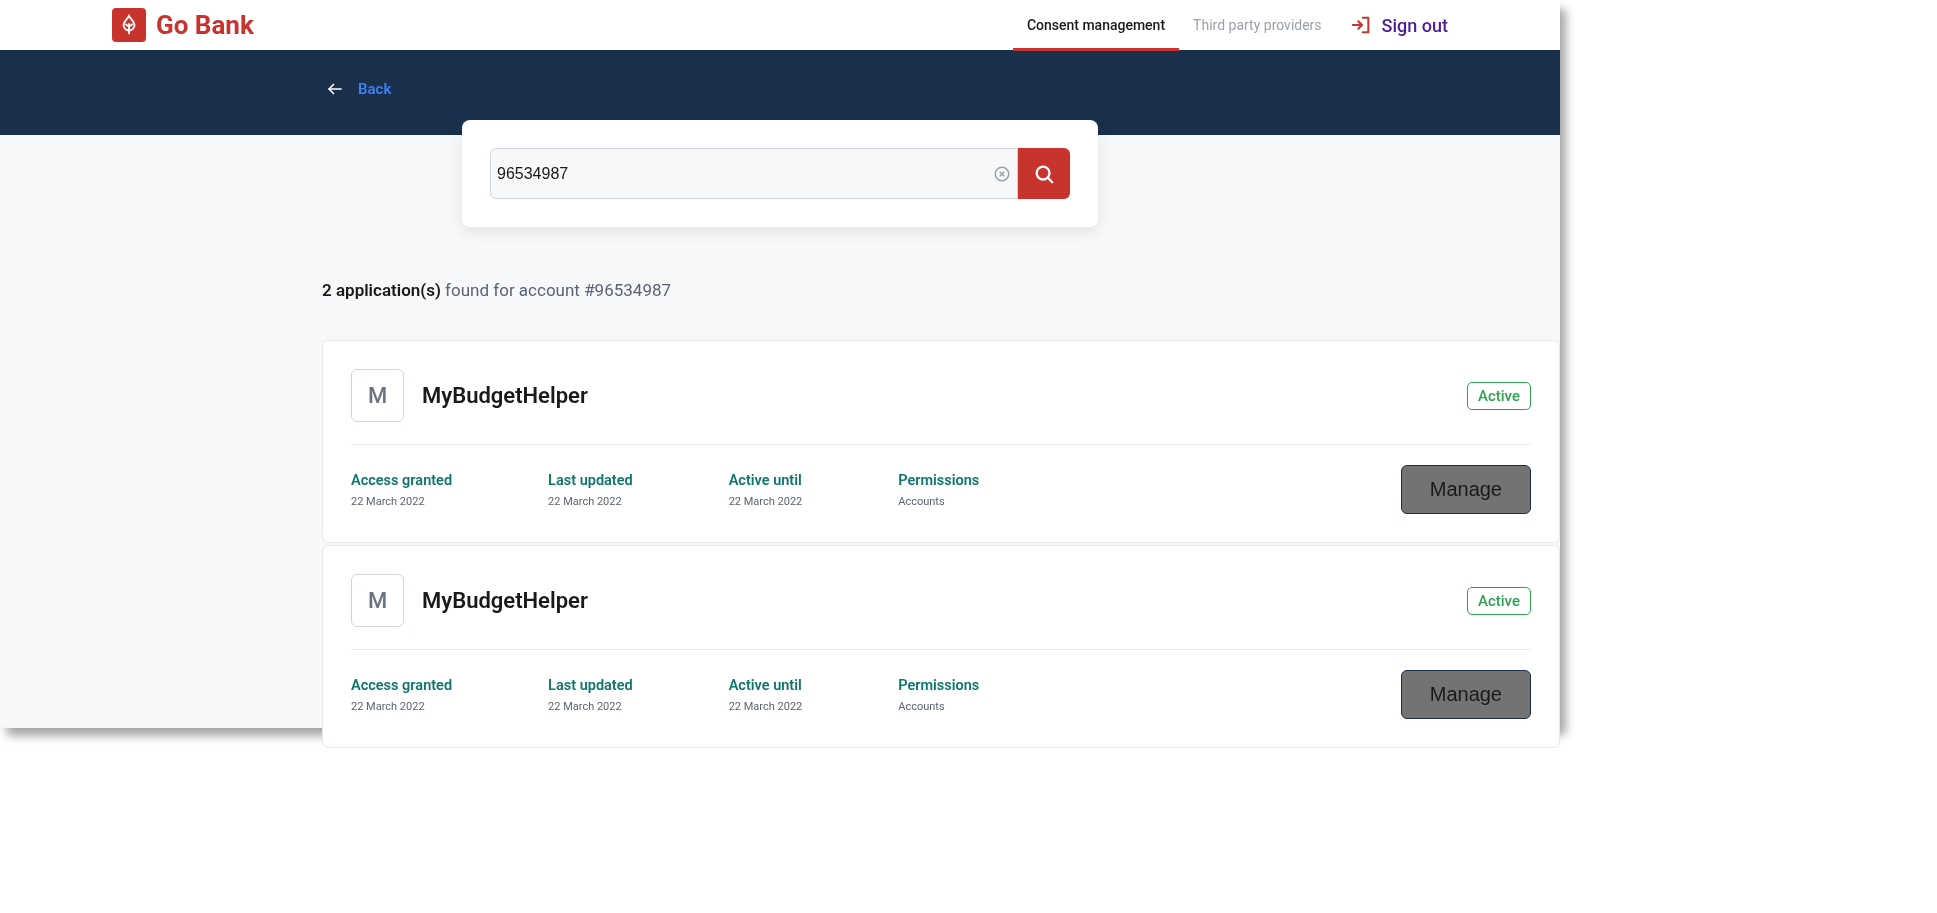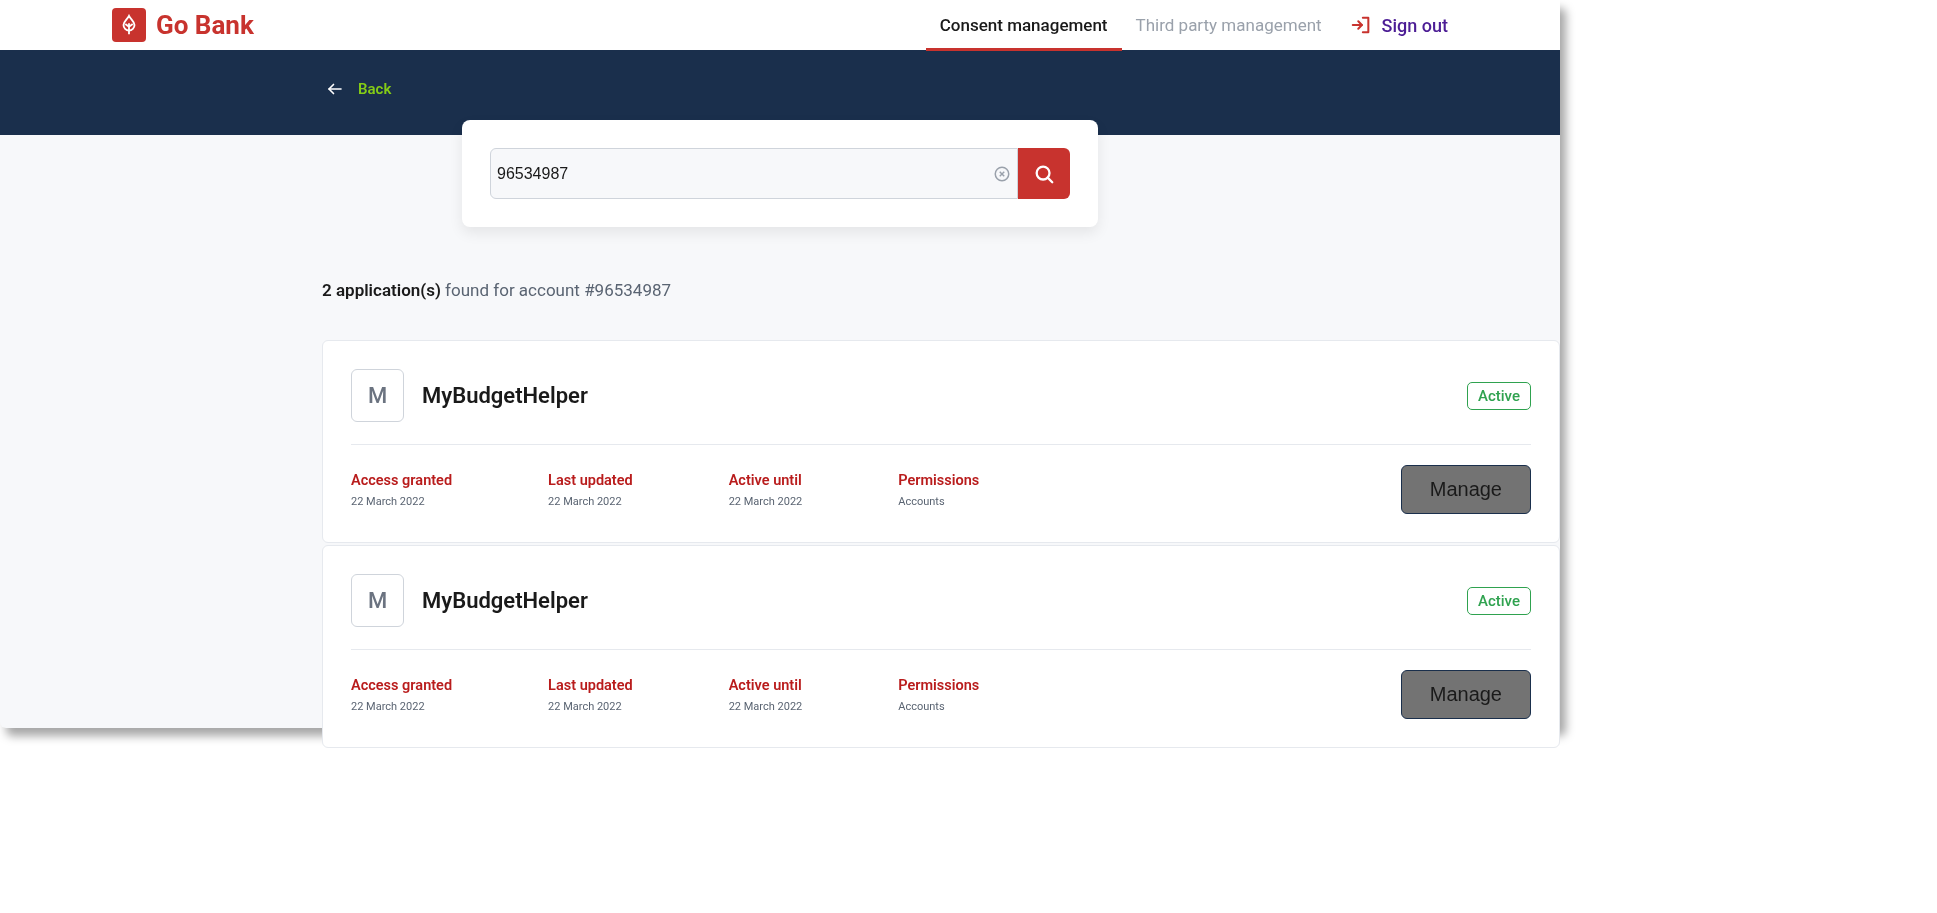--- a/index.html
+++ b/index.html
@@ -50,21 +50,21 @@
     font-weight: 700;
     color: #c8332e;
   }
   .nav {
     display: flex;
     align-items: center;
     gap: 28px;
     height: 100%;
   }
   .nav-item {
-    font-size: 17px;
+    font-size: 14px;
     color: #9aa1ab;
     cursor: pointer;
     height: 100%;
     display: flex;
     align-items: center;
     position: relative;
   }
   .nav-item.active {
     color: #1a1a1a;
     font-weight: 500;
@@ -94,21 +94,21 @@
     height: 85px;
     background: #1a2f4c;
     display: flex;
     align-items: flex-start;
     padding-top: 30px;
   }
   .back-btn {
     display: flex;
     align-items: flex-start;
     gap: 14px;
-    color: #84cc16;
+    color: #3b82f6;
     font-size: 15px;
     font-weight: 600;
     cursor: pointer;
     margin-left: 326px;
   }
   .back-arrow { width: 18px; height: 18px; }
 
   
   .search-card {
     width: 636px;
@@ -224,21 +224,21 @@
     gap: 96px;
   }
   .detail-col {
     display: flex;
     flex-direction: column;
     gap: 6px;
   }
   .detail-label {
     font-size: 14.5px;
     font-weight: 600;
-    color: #b91c1c;
+    color: #0f766e;
   }
   .detail-value {
     font-size: 11px;
     color: #5a6472;
   }
   .manage-btn {
     margin-left: auto;
     padding: 12px 28px;
     border: 1.5px solid #1a2f4c;
     border-radius: 6px;
@@ -261,21 +261,21 @@
           <path d="M12 2 C10 6 6 8 6 12 a6 6 0 0 0 12 0 C18 8 14 6 12 2 Z"></path>
           <line x1="12" y1="10" x2="12" y2="22"></line>
           <line x1="12" y1="14" x2="8" y2="11"></line>
           <line x1="12" y1="14" x2="16" y2="11"></line>
         </svg>
       </div>
       <span class="logo-text">Go Bank</span>
     </div>
     <div class="nav">
       <div class="nav-item active">Consent management</div>
-      <div class="nav-item">Third party management</div>
+      <div class="nav-item">Third party providers</div>
       <div class="signout">
         <svg class="signout-icon" viewBox="0 0 24 24" fill="none" stroke="#c8332e" stroke-width="2.2" stroke-linecap="round" stroke-linejoin="round">
           <path d="M14 4 L20 4 L20 20 L14 20"></path>
           <polyline points="9 8 13 12 9 16"></polyline>
           <line x1="13" y1="12" x2="3" y2="12"></line>
         </svg>
         <span>Sign out</span>
       </div>
     </div>
   </div>

